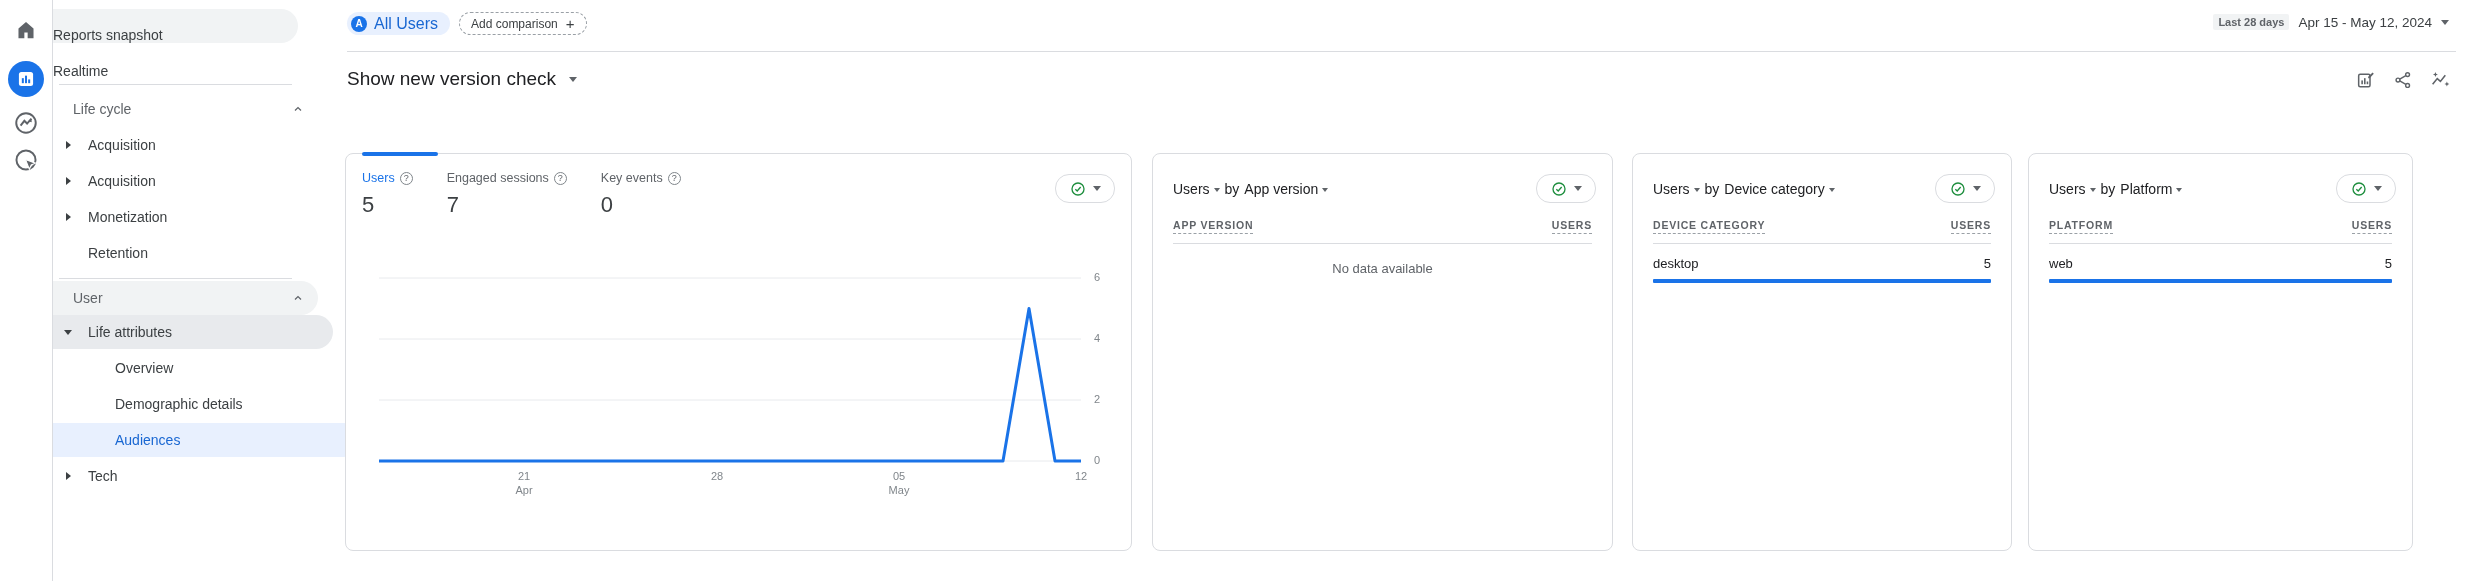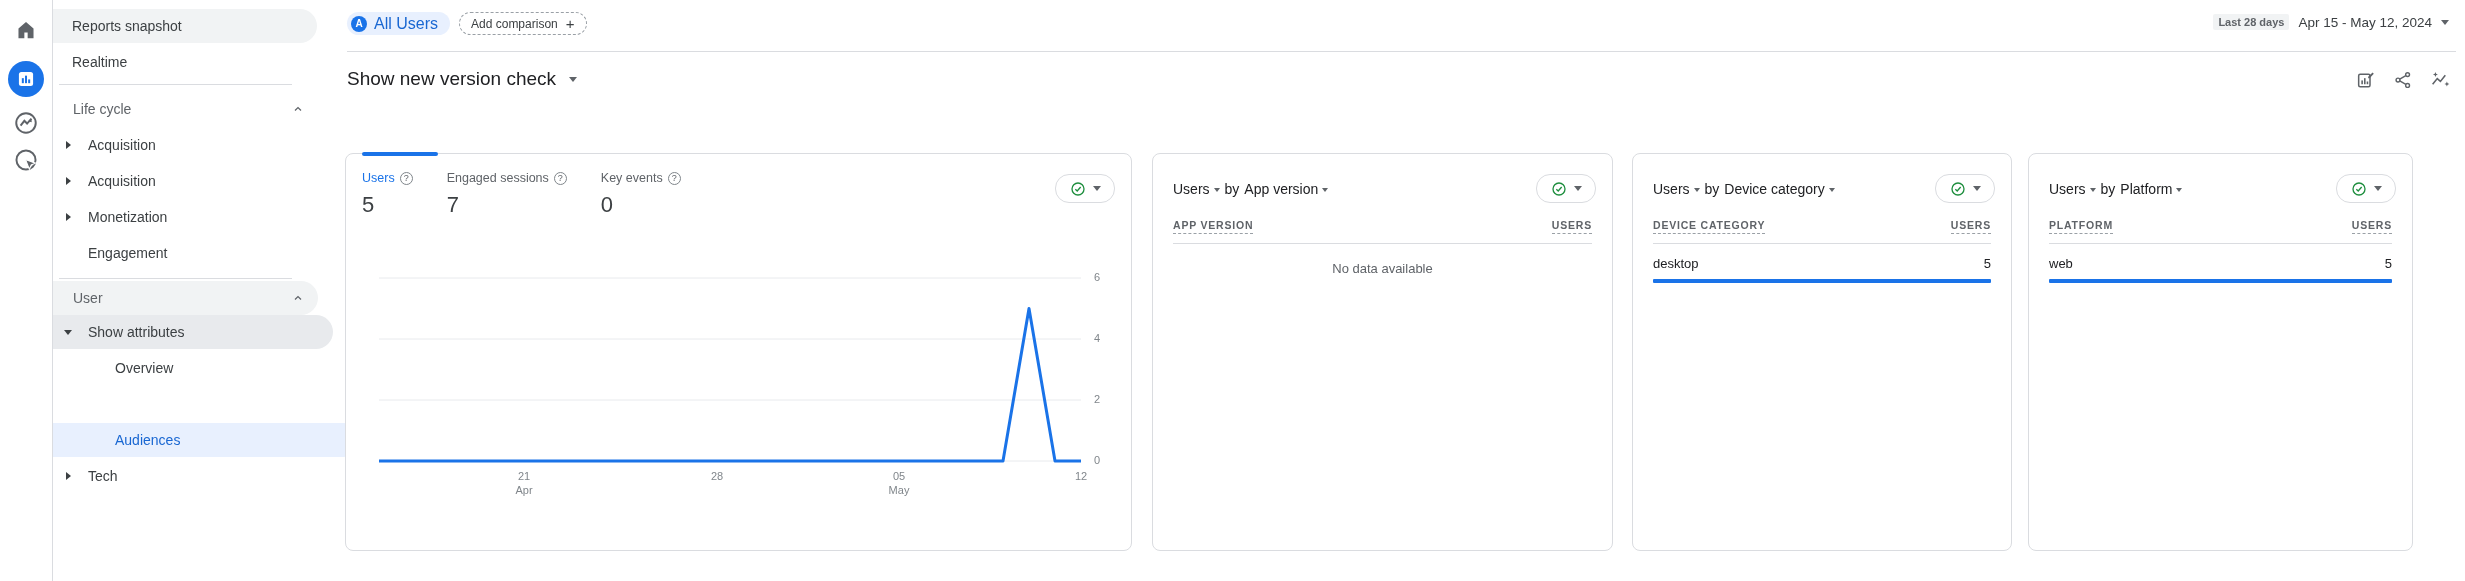--- a/index.html
+++ b/index.html
@@ -15,21 +15,21 @@
   .rail-ads{top:147px;width:26px;height:26px;}
   
   .nav{position:absolute;left:53px;top:0;width:247px;height:581px;background:#fff;}
   .nav-row{position:absolute;left:0;height:34px;display:flex;align-items:center;font-size:14px;color:#3c4043;cursor:pointer;width:245px;}
   .nav-pill{border-radius:0 17px 17px 0;}
   .nav-label{white-space:nowrap;}
   .nav-arrow{position:absolute;left:13px;width:0;height:0;border-top:4px solid transparent;border-bottom:4px solid transparent;border-left:5px solid #3c4043;}
   .nav-arrow-down{position:absolute;left:11px;width:0;height:0;border-left:4px solid transparent;border-right:4px solid transparent;border-top:5px solid #3c4043;}
   .nav-divider{position:absolute;left:6px;width:233px;height:1px;background:#dadce0;}
   .nav-sec-chevron{position:absolute;right:14px;top:50%;margin-top:-6px;}
-  .lvl1{padding-left:19px;}
+  .lvl1{align-items:flex-end;}
   .lvl2{padding-left:35px;}
   .lvl3{padding-left:62px;}
   .sec-head{color:#5f6368;padding-left:20px;}
   
   .chips{position:absolute;left:347px;top:12px;display:flex;gap:9px;align-items:center;}
   .chip-allusers{display:flex;align-items:center;height:23px;background:#e8f0fe;border-radius:12px;padding:0 12px 0 4px;cursor:pointer;}
   .chip-avatar{width:16px;height:16px;border-radius:50%;background:#1a73e8;color:#fff;font-size:10px;font-weight:bold;display:flex;align-items:center;justify-content:center;margin-right:7px;}
   .chip-allusers span.lbl{font-size:16px;color:#1967d2;}
   .chip-add{display:flex;align-items:center;height:21px;border:1px dashed #9aa0a6;border-radius:12px;padding:0 11px;font-size:12px;color:#3c4043;cursor:pointer;}
   .chip-add .plus{margin-left:8px;font-size:15px;color:#3c4043;line-height:1;}
@@ -131,38 +131,41 @@
     </div>
     <div class="nav-row lvl2" style="top:164px;">
       <span class="nav-arrow"></span>
       <span class="nav-label">Acquisition</span>
     </div>
     <div class="nav-row lvl2" style="top:200px;">
       <span class="nav-arrow"></span>
       <span class="nav-label">Monetization</span>
     </div>
     <div class="nav-row lvl2" style="top:236px;">
-      <span class="nav-label">Engagement</span>
+      <span class="nav-label">Retention</span>
     </div>
     <div class="nav-divider" style="top:278px;"></div>
 
     <div class="nav-row nav-pill sec-head" style="top:281px;background:#f1f3f4;align-items:center;">
       <span class="nav-label">User</span>
       <span class="nav-sec-chevron">
         <svg width="12" height="12" viewBox="0 0 24 24">
             <path d="M6 15l6-6 6 6" fill="none" stroke="#5f6368" stroke-width="2.4"></path>
           </svg>
       </span>
     </div>
     <div class="nav-row nav-pill lvl2" style="top:315px;background:#e8eaed;">
       <span class="nav-arrow-down"></span>
-      <span class="nav-label">Show attributes</span>
+      <span class="nav-label">Life attributes</span>
     </div>
     <div class="nav-row lvl3" style="top:351px;">
       <span class="nav-label">Overview</span>
+    </div>
+    <div class="nav-row lvl3" style="top:387px;">
+      <span class="nav-label">Demographic details</span>
     </div>
     <div class="nav-row nav-pill lvl3" style="top:423px;background:#e8f0fe;color:#1967d2;">
       <span class="nav-label">Audiences</span>
     </div>
     <div class="nav-row lvl2" style="top:459px;">
       <span class="nav-arrow"></span>
       <span class="nav-label">Tech</span>
     </div>
   </div>
 

